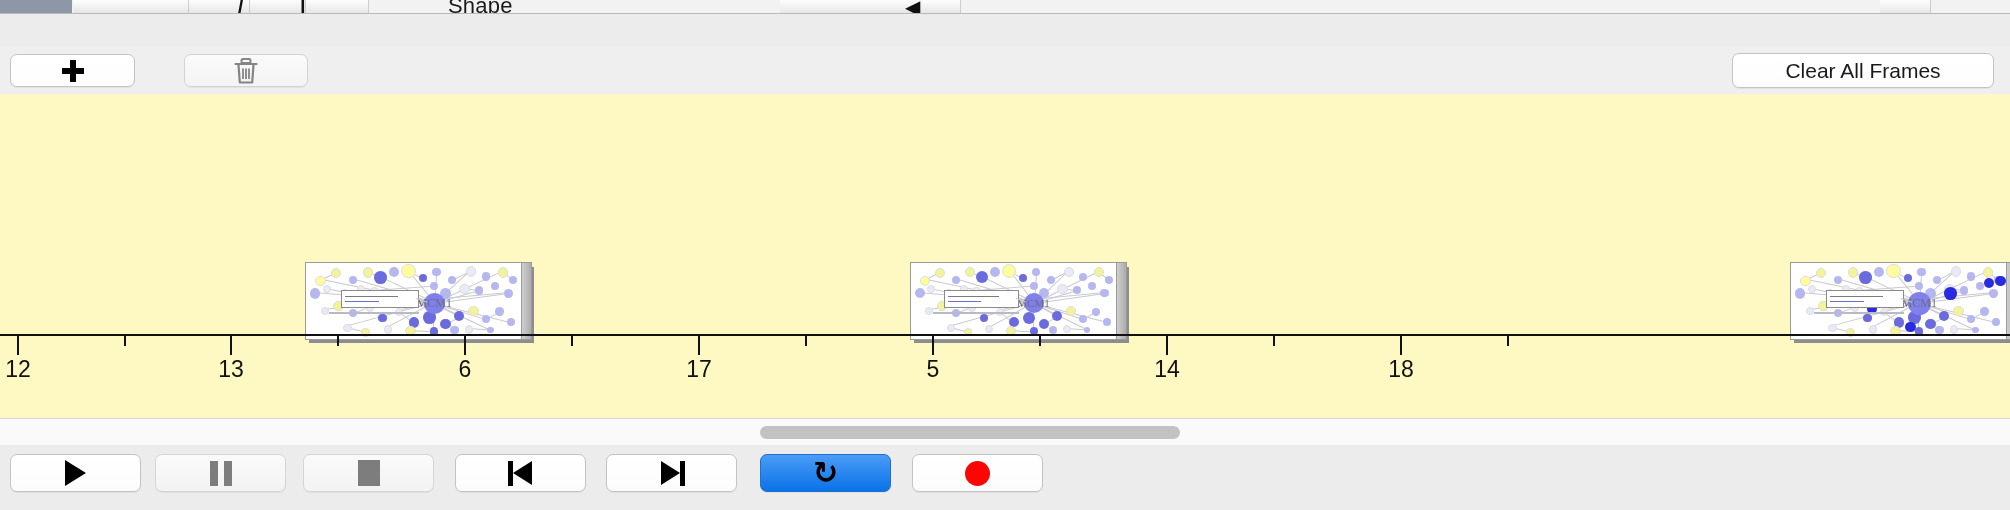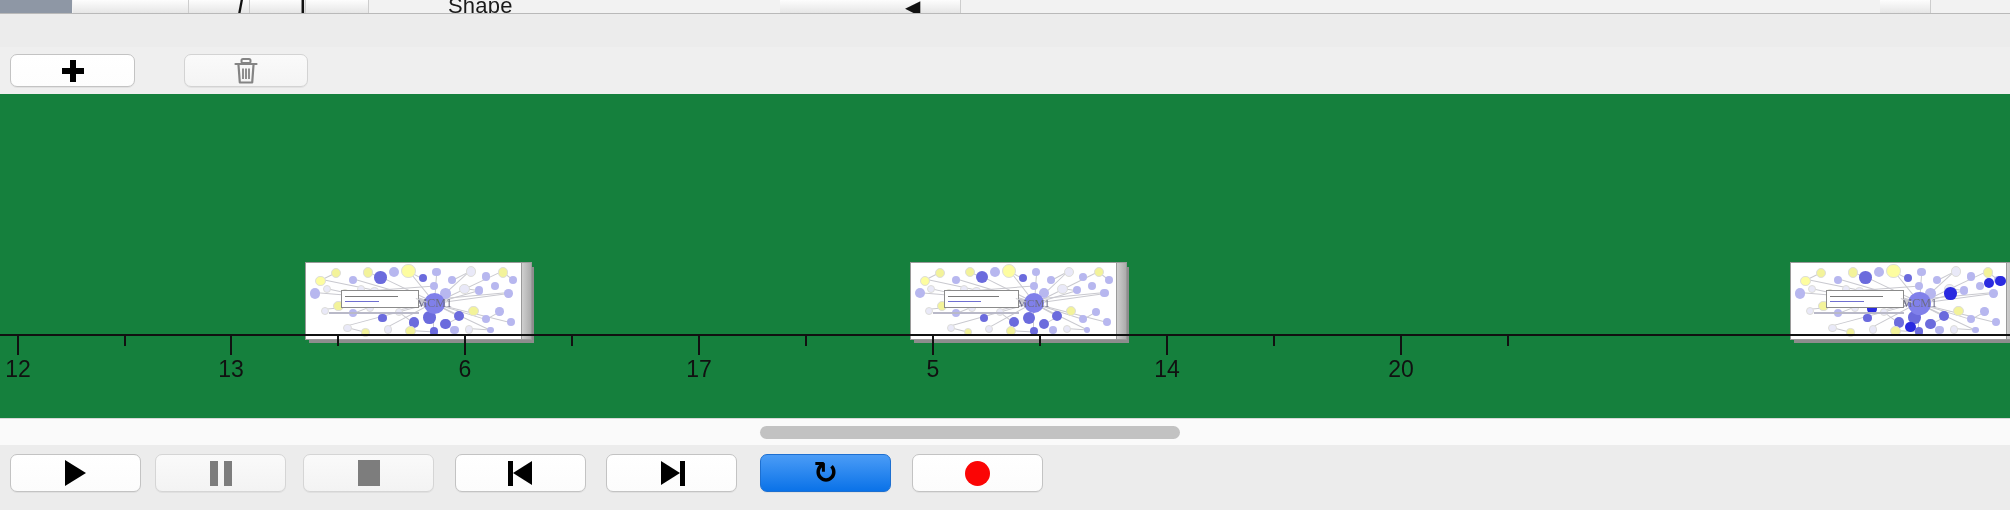--- a/index.html
+++ b/index.html
@@ -44,21 +44,21 @@
   #add-btn{left:10px;width:125px;}
   #del-btn{left:184px;width:124px;}
   #clear-btn{right:16px;width:262px;top:6px;height:35px;padding:0 10px;
     font-size:21px;color:#1a1a1a;}
   .plus{position:relative;width:22px;height:22px;}
   .plus:before,.plus:after{content:"";position:absolute;background:#000;}
   .plus:before{left:0;top:8px;width:22px;height:6px;}
   .plus:after{left:8px;top:0;width:6px;height:22px;}
 
   
-  .timeline{position:absolute;left:0;top:94px;width:2010px;height:324px;background:#15803d;}
+  .timeline{position:absolute;left:0;top:94px;width:2010px;height:324px;background:#fef9c3;}
 
   .frame{position:absolute;}
   .frame .shadow{position:absolute;left:4px;top:5px;width:100%;height:100%;background:#8d8d8d;}
   .frame .sheet{position:relative;background:#fff;border:1px solid #9a9a9a;overflow:hidden;}
   .frame .tab{position:absolute;right:-1px;top:-1px;width:10px;bottom:-1px;
     background:linear-gradient(90deg,#cfcfcf,#a8a8a8);border-left:1px solid #9a9a9a;}
 
   .net{position:absolute;left:0;top:0;width:100%;height:100%;}
   .node{position:absolute;border-radius:50%;}
   .edge{position:absolute;height:1px;background:#c9c9cf;transform-origin:0 0;}
@@ -136,20 +136,21 @@
     <div class="tbtn grayed" id="del-btn">
       <svg width="26" height="28" viewBox="0 0 26 28">
         <rect x="8.5" y="2" width="9" height="4" rx="1.5" fill="none" stroke="#848484" stroke-width="2"></rect>
         <line x1="2.5" y1="7" x2="23.5" y2="7" stroke="#848484" stroke-width="2.2" stroke-linecap="round"></line>
         <path d="M5.5 8 L6.8 25.5 L19.2 25.5 L20.5 8" fill="none" stroke="#848484" stroke-width="2.2" stroke-linejoin="round"></path>
         <line x1="10" y1="11.5" x2="10" y2="22" stroke="#848484" stroke-width="1.8"></line>
         <line x1="13" y1="11.5" x2="13" y2="22" stroke="#848484" stroke-width="1.8"></line>
         <line x1="16" y1="11.5" x2="16" y2="22" stroke="#848484" stroke-width="1.8"></line>
       </svg>
     </div>
+    <div class="tbtn white" id="clear-btn">Clear All Frames</div>
   </div>
 
   <div class="timeline">
 
     <div class="frame" id="fr1" style="left: 305px; top: 168px; width: 225px; height: 76px;">
         <div class="shadow"></div>
         <div class="sheet" style="width: 225px; height: 76px;">
           <div class="net">
             <div class="edge" style="left: 128.25px; top: 40.28px; width: 117.144px; transform: rotate(-2.93909rad);"></div>
             <div class="edge" style="left: 128.25px; top: 40.28px; width: 84.3568px; transform: rotate(-2.85854rad);"></div>
@@ -476,21 +477,21 @@
         <div class="tick major" style="left: 698px;"></div>
         <div class="ticklabel" style="left: 699px;">17</div>
         <div class="tick minor" style="left: 804.5px;"></div>
         <div class="tick major" style="left: 932px;"></div>
         <div class="ticklabel" style="left: 933px;">5</div>
         <div class="tick minor" style="left: 1038.5px;"></div>
         <div class="tick major" style="left: 1166px;"></div>
         <div class="ticklabel" style="left: 1167px;">14</div>
         <div class="tick minor" style="left: 1272.5px;"></div>
         <div class="tick major" style="left: 1400px;"></div>
-        <div class="ticklabel" style="left: 1401px;">20</div>
+        <div class="ticklabel" style="left: 1401px;">18</div>
         <div class="tick minor" style="left: 1506.5px;"></div>
       </div>
   </div>
 
   <div class="hscroll">
     <div class="hthumb"></div>
   </div>
 
   <div class="controls">
     <div class="cbtn white" style="left:10px;">

